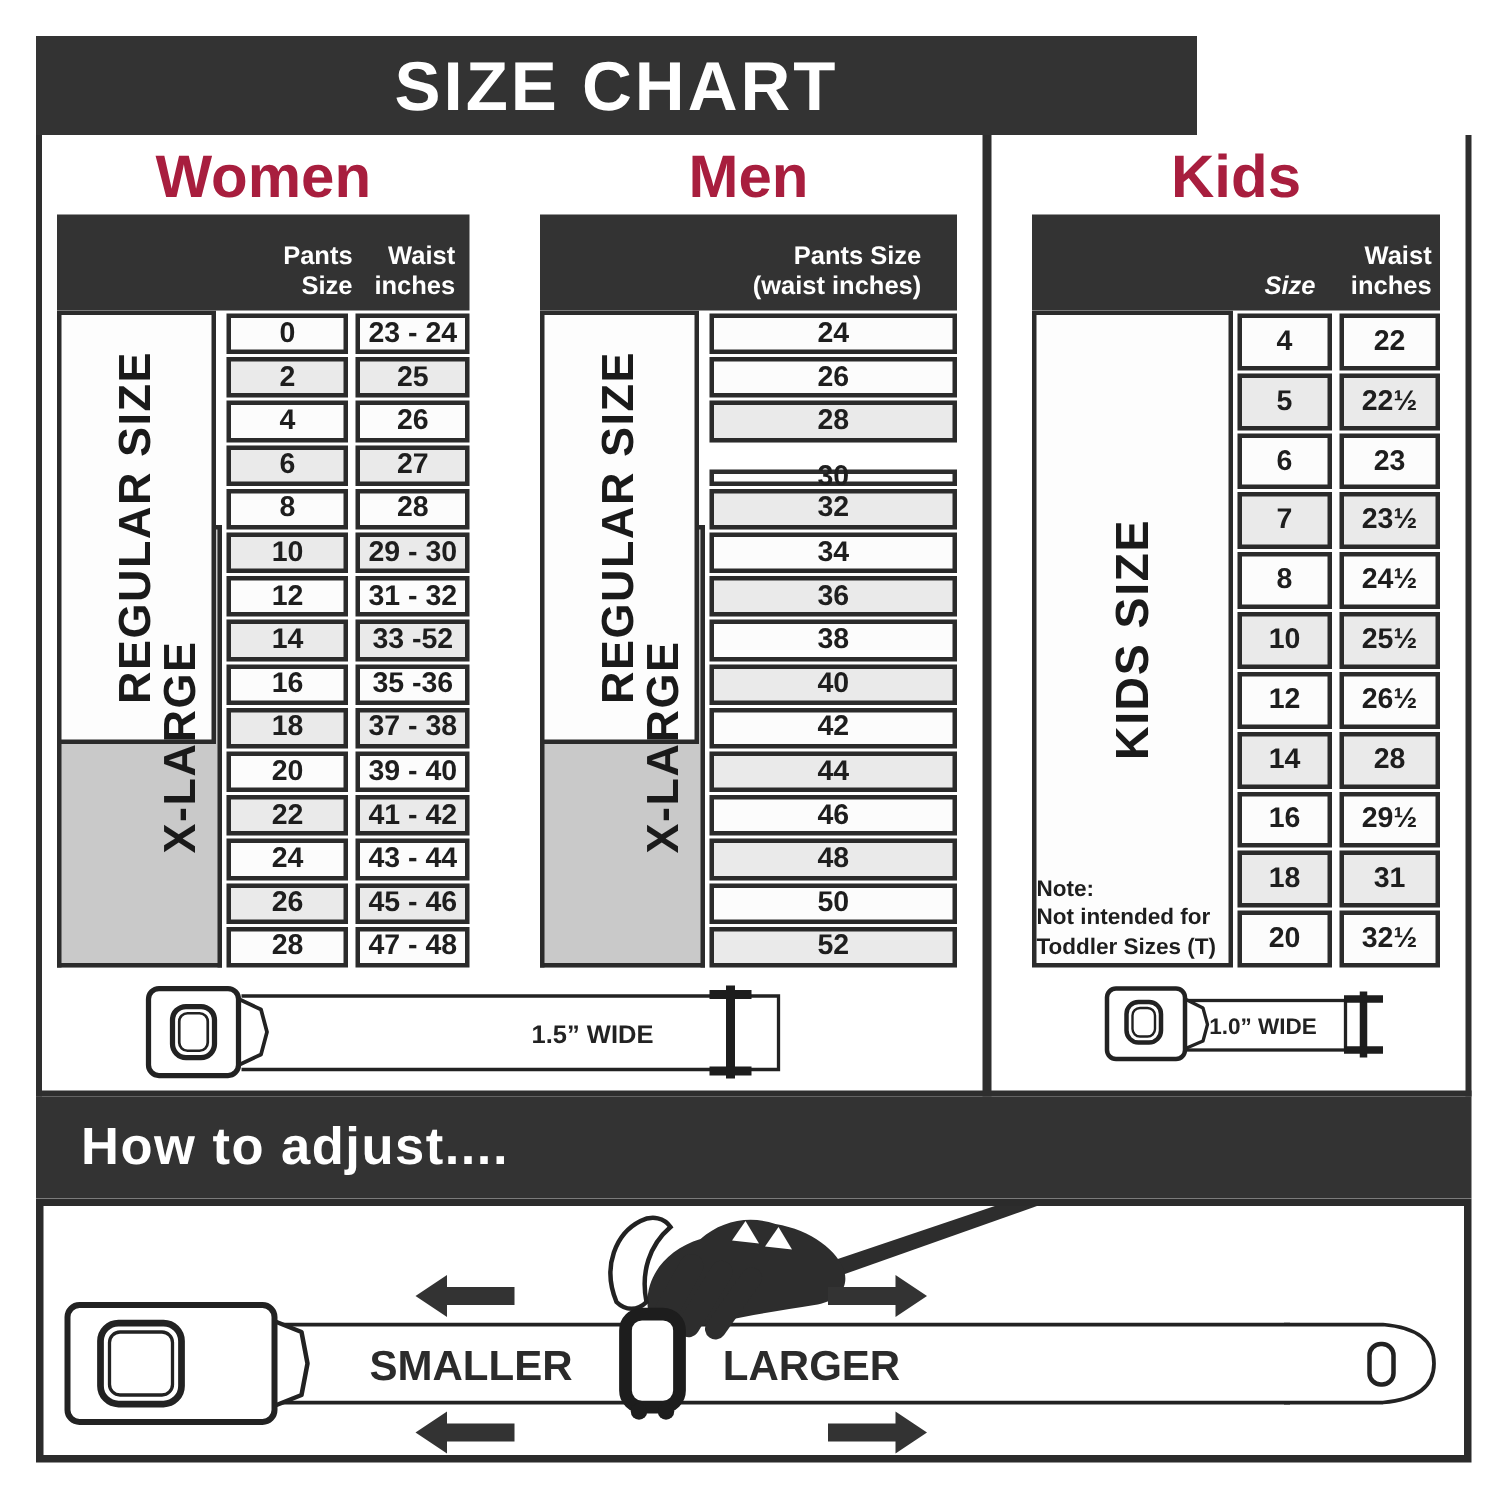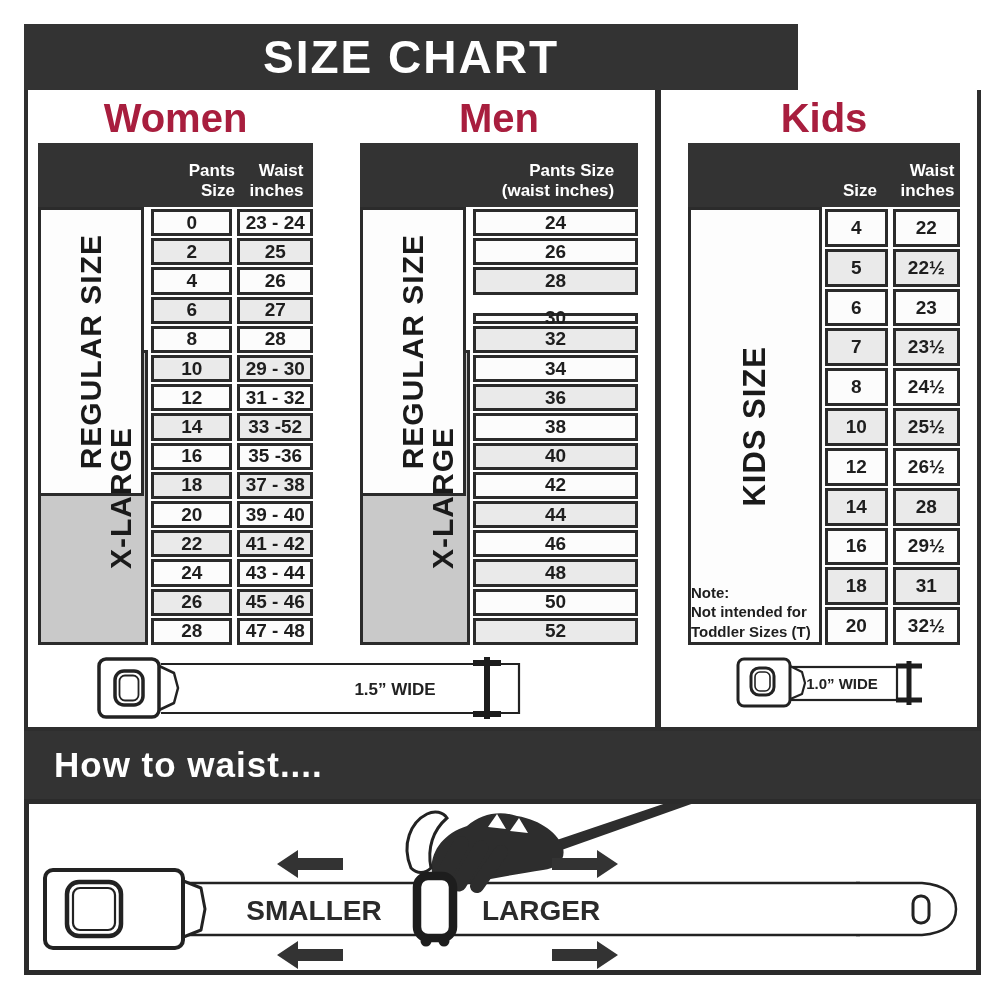--- a/index.html
+++ b/index.html
@@ -206,21 +206,21 @@
           <div class="trow">
             <div class="tcell cell-g" style="flex: 1 1 0%;">52</div>
           </div>
         </div>
     </div>
   </div>
 
   <div class="abs size-table" style="left:688px;top:143px;width:272px;height:502px;">
     <div class="st-header">
       <div class="st-spacer" style="width:137px;"></div>
-      <div class="hcell" style="flex:48;">Size</div>
+      <div class="hcell" style="flex:48;font-style:italic;">Size</div>
       <div class="hcell" style="flex:52;">Waist
 inches</div>
     </div>
     <div class="st-body">
       <div class="label-col" style="width:134px;">
         <div class="kids-box">
           <span class="vtext" style="font-size:31px;">KIDS SIZE</span>
         </div>
         <div class="kids-note">Note:
 Not intended for
@@ -302,21 +302,21 @@
     </g>
     <g stroke="#1d1d1d">
       <line x1="174" y1="6" x2="174" y2="50" stroke-width="5"></line>
       <line x1="161" y1="11" x2="187" y2="11" stroke-width="5"></line>
       <line x1="161" y1="45" x2="187" y2="45" stroke-width="5"></line>
     </g>
     <text x="107" y="34" text-anchor="middle" font-size="15" font-weight="bold" fill="#222">1.0” WIDE</text>
   </svg>
 
   <div class="abs bar adjust-banner">
-    <span class="adjust-text">How to waist....</span>
+    <span class="adjust-text">How to adjust....</span>
   </div>
 
   <div class="abs adjust-panel"></div>
   <svg class="abs" style="left:29px;top:804px;" width="947" height="166" viewBox="0 0 947 166">
 
     <rect x="151" y="79" width="676" height="52" fill="#fff"></rect>
     <line x1="151" y1="79" x2="831" y2="79" stroke="#222" stroke-width="2.5"></line>
     <line x1="151" y1="131" x2="831" y2="131" stroke="#222" stroke-width="2.5"></line>
 
     <g>

